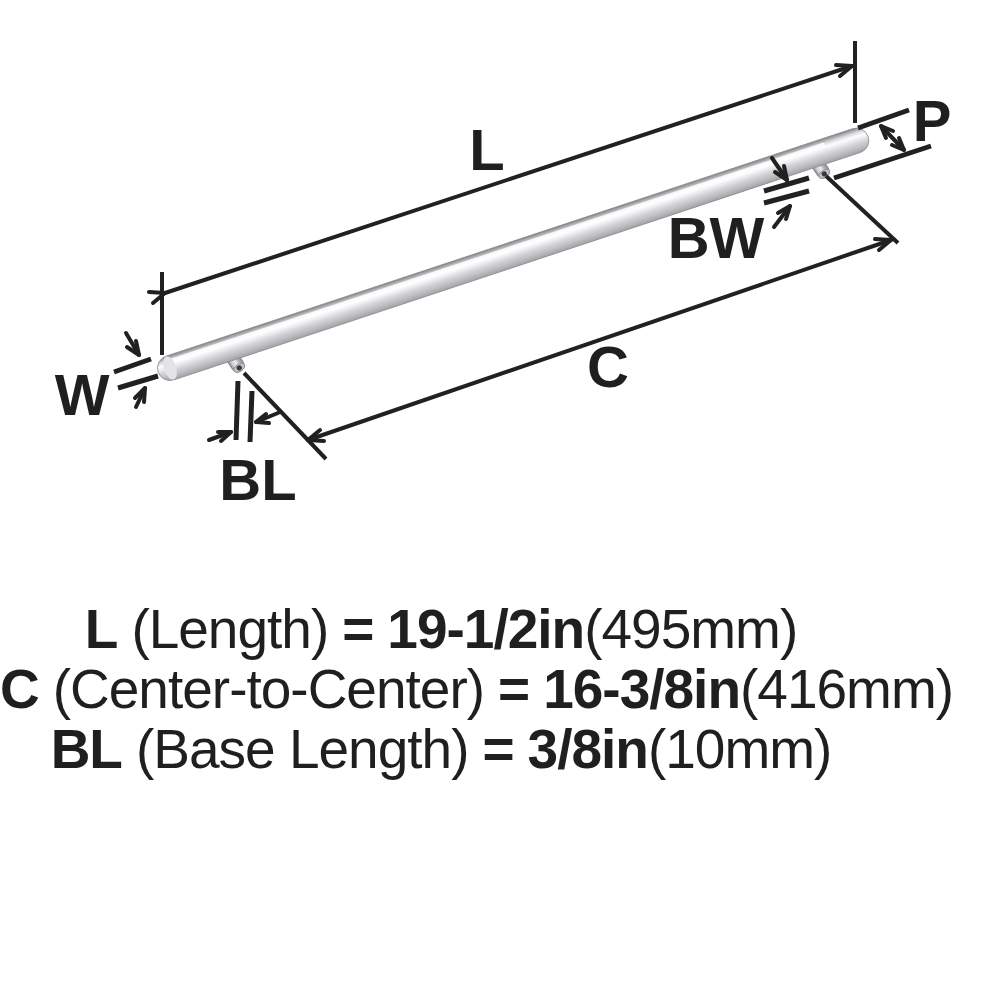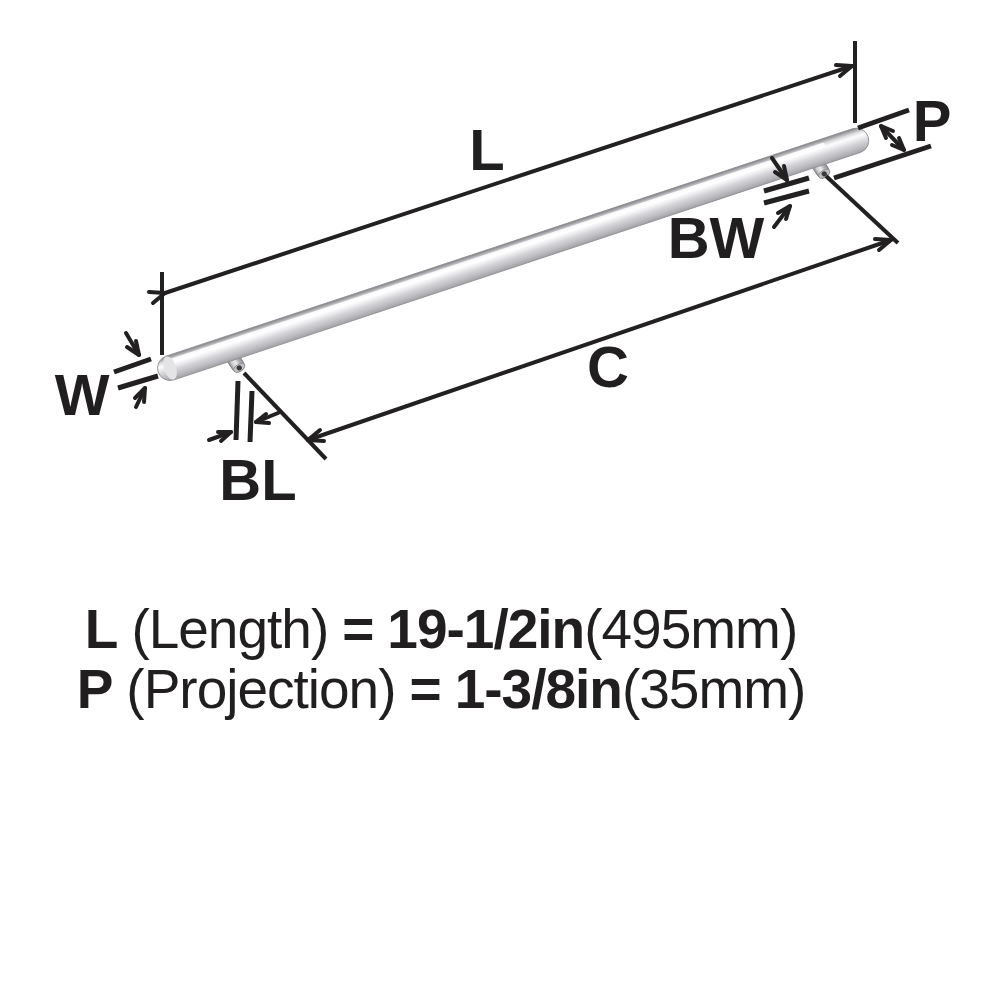--- a/index.html
+++ b/index.html
@@ -117,17 +117,20 @@
       <path class="ink" d="M269,423 L256,422 L266,414"></path>
       <text class="dlabel" x="258" y="500">BL</text>
     </g>
   </svg>
 
   <div class="legend">
     <div class="lrow">
       <span class="b sym">L</span><span class="nm">(Length)</span><span class="b eq">=</span><span class="b imp">19-1/2in</span><span class="met">(495mm)</span>
     </div>
     <div class="lrow">
-      <span class="b sym">P</span><span class="nm">(Projection)</span><span class="b eq">=</span><span class="b imp">1-3/8in</span><span class="met">(35mm)</span>
+      <span class="b sym">C</span><span class="nm">(Center-to-Center)</span><span class="b eq">=</span><span class="b imp">16-3/8in</span><span class="met">(416mm)</span>
+    </div>
+    <div class="lrow">
+      <span class="b sym">BL</span><span class="nm">(Base Length)</span><span class="b eq">=</span><span class="b imp">3/8in</span><span class="met">(10mm)</span>
     </div>
   </div>
 
 </div>
 
 </body></html>

